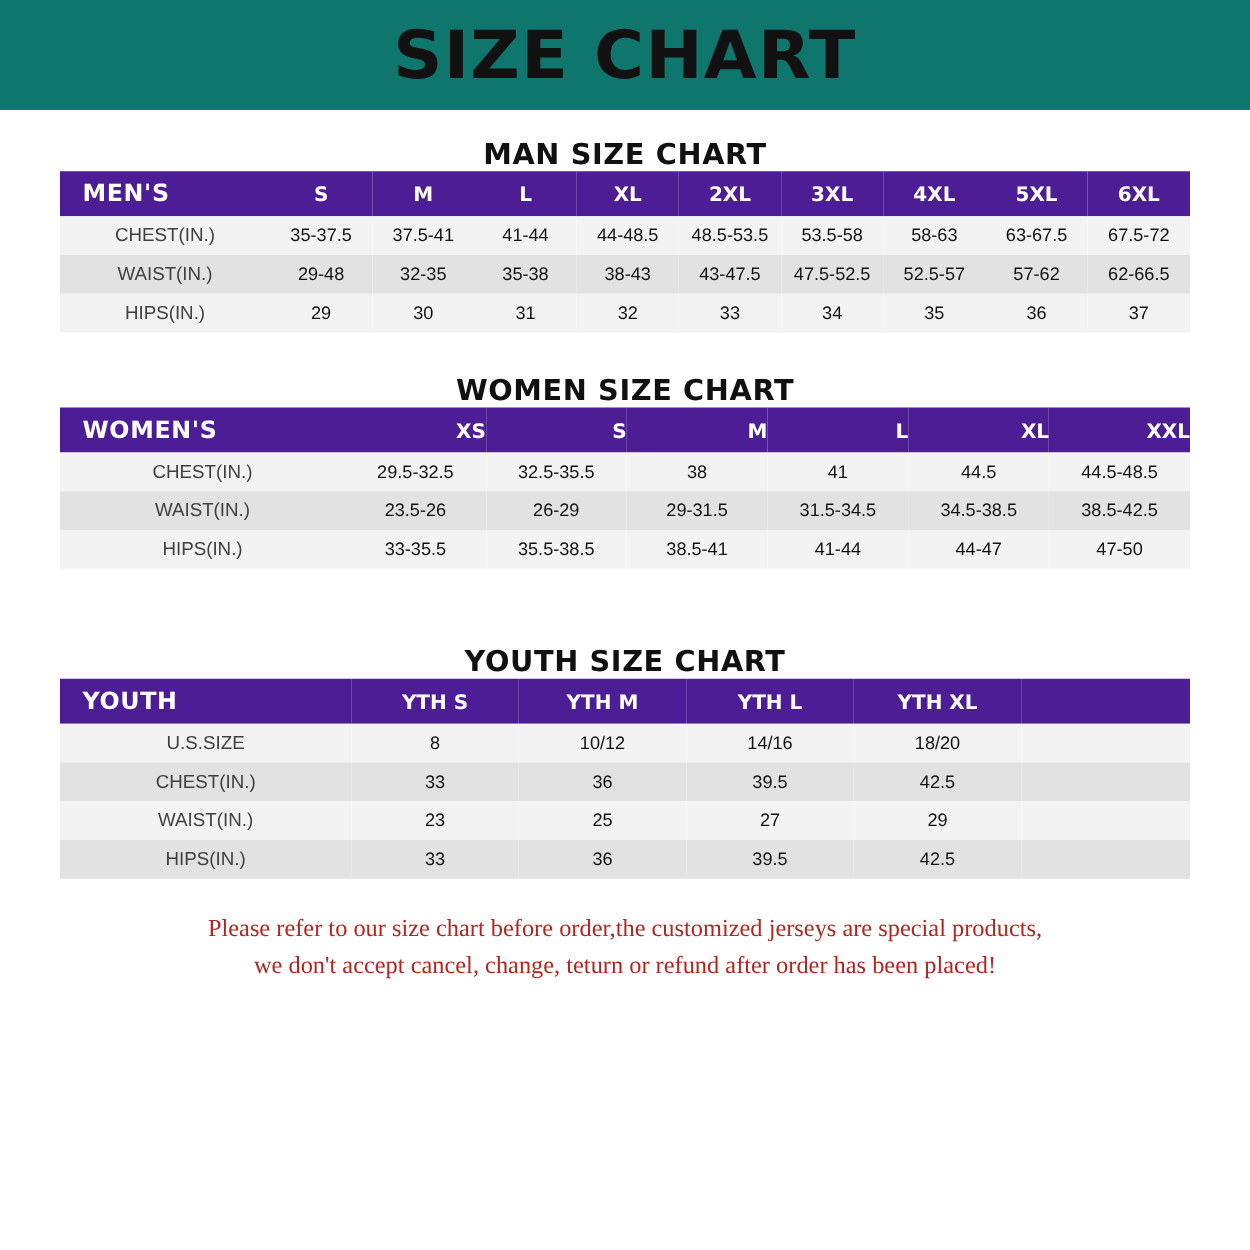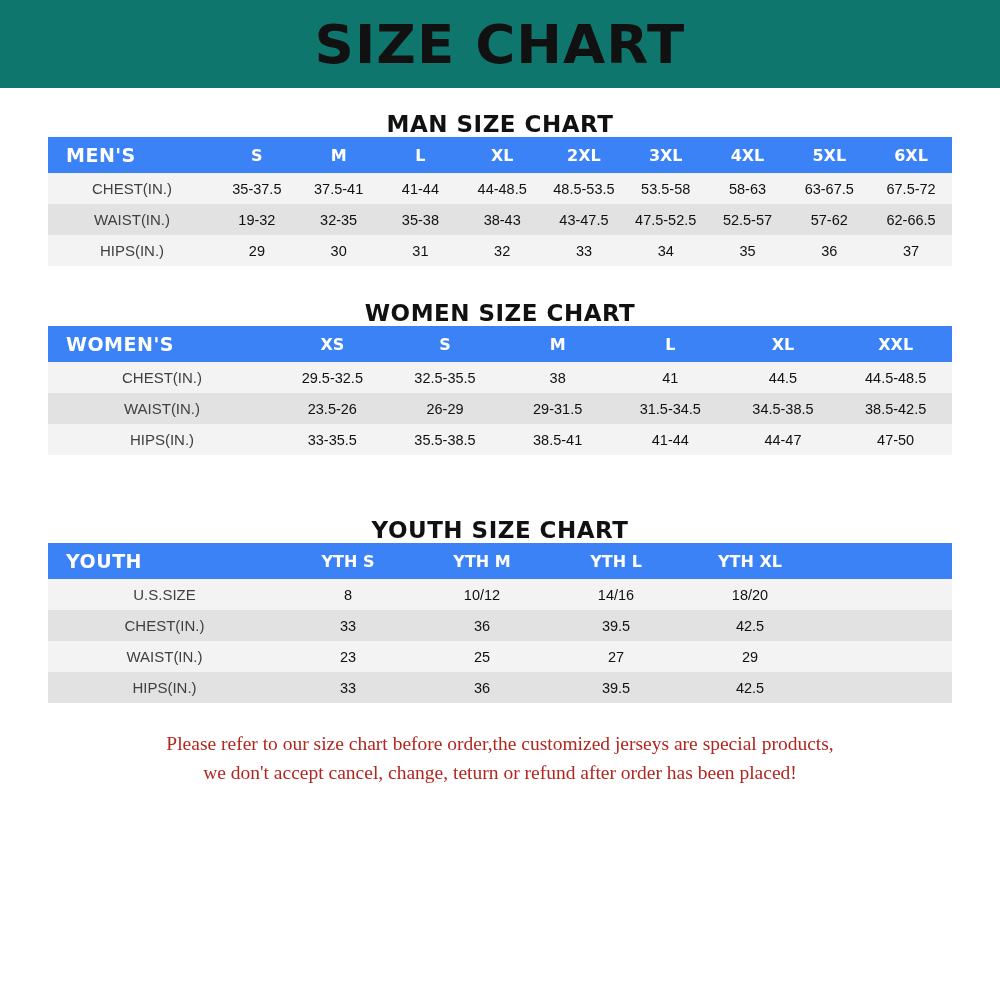--- a/index.html
+++ b/index.html
@@ -69,21 +69,21 @@
     padding: 0;
     height: 31px;
     font-size: 14.5px;
     font-weight: normal;
     text-align: center;
     vertical-align: middle;
     color: #111111;
   }
   
   table.size-table thead tr {
-    background: #3b82f6;
+    background: #4c1d95;
   }
   table.size-table thead th {
     color: #ffffff;
     font-size: 16px;
     height: 36px;
   }
   table.size-table thead th.corner {
     text-align: left;
     padding-left: 18px;
     font-family: "DejaVu Sans", sans-serif;
@@ -106,21 +106,21 @@
   }
   table.size-table tbody td {
     font-size: 14.5px;
   }
 
   
   .men-table thead th.sz { font-size: 15.5px; }
   .men-table tbody td { font-size: 13.8px; }
   .men-table tbody td.lbl { font-size: 14px; }
 
-  .women-table thead th.sz { font-size: 17px; }
+  .women-table thead th.sz { font-size: 17px; text-align: right; }
   .women-table tbody td { font-size: 15px; }
   .women-table tbody td.lbl { font-size: 15.5px; }
   .women-table th, .women-table td { height: 33px; }
   .women-table thead th { height: 42px; }
 
   .youth-table thead th.sz { font-size: 17px; }
   .youth-table tbody td { font-size: 15px; }
   .youth-table tbody td.lbl { font-size: 15.5px; }
   .youth-table th, .youth-table td { height: 36px; }
   .youth-table thead th { height: 44px; }
@@ -174,21 +174,21 @@
           <td>41-44</td>
           <td>44-48.5</td>
           <td>48.5-53.5</td>
           <td>53.5-58</td>
           <td>58-63</td>
           <td>63-67.5</td>
           <td>67.5-72</td>
         </tr>
         <tr class="row-dark">
           <td class="lbl">WAIST(IN.)</td>
-          <td>19-32</td>
+          <td>29-48</td>
           <td>32-35</td>
           <td>35-38</td>
           <td>38-43</td>
           <td>43-47.5</td>
           <td>47.5-52.5</td>
           <td>52.5-57</td>
           <td>57-62</td>
           <td>62-66.5</td>
         </tr>
         <tr class="row-light">

